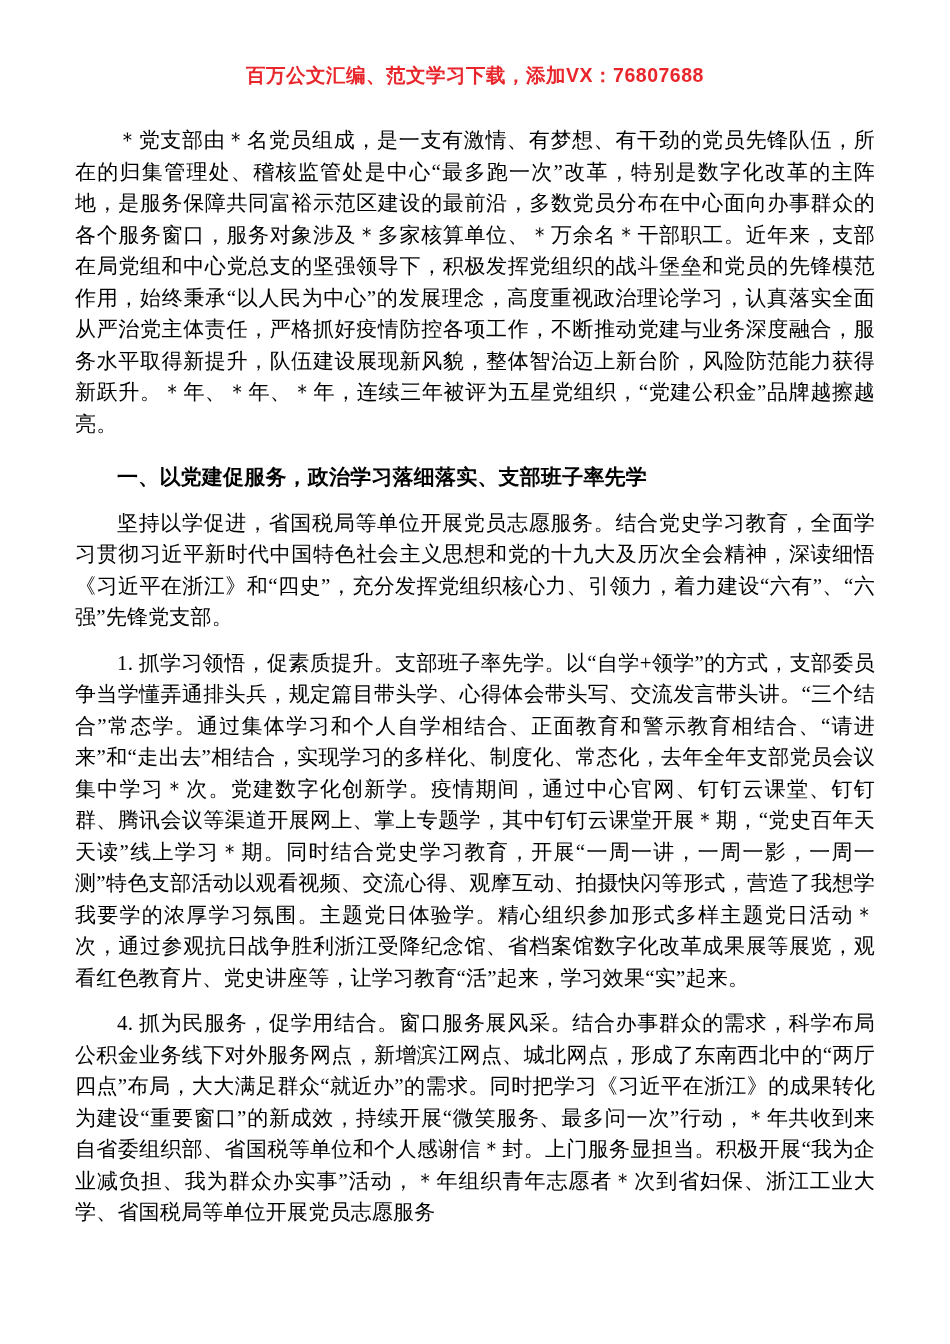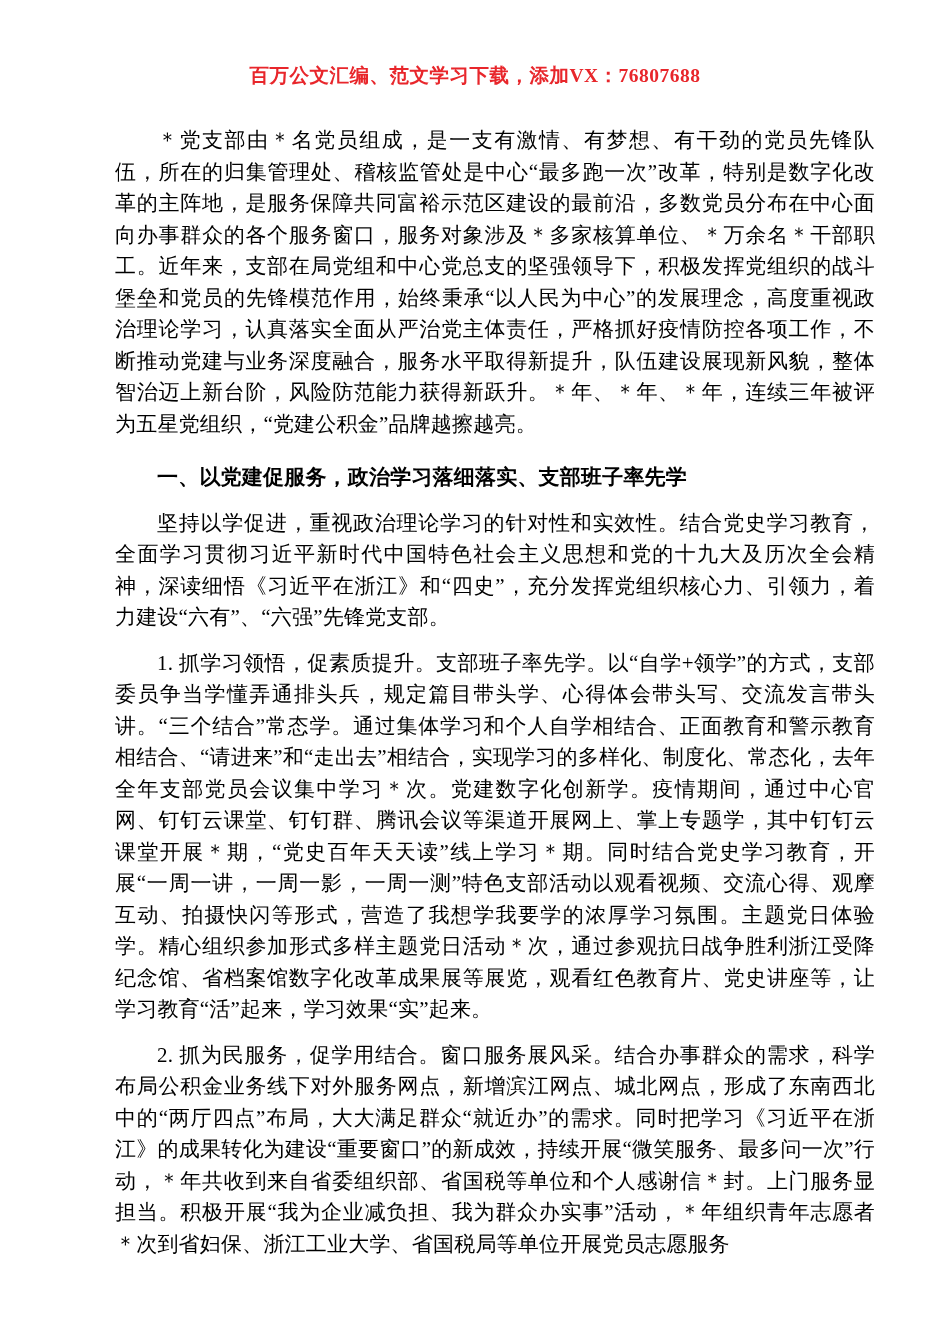--- a/index.html
+++ b/index.html
@@ -19,29 +19,28 @@
     width: 950px;
     height: 1344px;
     background: #ffffff;
     box-sizing: border-box;
     padding: 0 75px;
   }
   .banner {
     margin-top: 62px;
     text-align: center;
     color: #e8262b;
-    font-family: Liberation Serif, serif;
+    font-family: Liberation Sans, sans-serif;
     font-size: 19.5px;
     font-weight: bold;
     letter-spacing: 0.5px;
     white-space: nowrap;
   }
   .doc-body {
     margin-top: 36px;
-    margin-left: 40px;
   }
   p.para {
     margin: 0 0 0 0;
     text-indent: 2em;
     font-size: 21px;
     line-height: 31.5px;
     text-align: justify;
     text-justify: inter-ideograph;
     letter-spacing: 0.2px;
   }
@@ -67,21 +66,21 @@
 <div class="page">
 
   <div class="banner" style="color: rgb(232, 38, 43);">百万公文汇编、范文学习下载，添加VX：76807688</div>
 
   <div class="doc-body">
 
     <p class="para">＊党支部由＊名党员组成，是一支有激情、有梦想、有干劲的党员先锋队伍，所在的归集管理处、稽核监管处是中心“最多跑一次”改革，特别是数字化改革的主阵地，是服务保障共同富裕示范区建设的最前沿，多数党员分布在中心面向办事群众的各个服务窗口，服务对象涉及＊多家核算单位、＊万余名＊干部职工。近年来，支部在局党组和中心党总支的坚强领导下，积极发挥党组织的战斗堡垒和党员的先锋模范作用，始终秉承“以人民为中心”的发展理念，高度重视政治理论学习，认真落实全面从严治党主体责任，严格抓好疫情防控各项工作，不断推动党建与业务深度融合，服务水平取得新提升，队伍建设展现新风貌，整体智治迈上新台阶，风险防范能力获得新跃升。＊年、＊年、＊年，连续三年被评为五星党组织，“党建公积金”品牌越擦越亮。</p>
 
     <p class="heading">一、以党建促服务，政治学习落细落实、支部班子率先学</p>
 
-    <p class="para">坚持以学促进，重视政治理论学习的针对性和实效性。结合党史学习教育，全面学习贯彻习近平新时代中国特色社会主义思想和党的十九大及历次全会精神，深读细悟《习近平在浙江》和“四史”，充分发挥党组织核心力、引领力，着力建设“六有”、“六强”先锋党支部。</p>
+    <p class="para">坚持以学促进，省国税局等单位开展党员志愿服务。结合党史学习教育，全面学习贯彻习近平新时代中国特色社会主义思想和党的十九大及历次全会精神，深读细悟《习近平在浙江》和“四史”，充分发挥党组织核心力、引领力，着力建设“六有”、“六强”先锋党支部。</p>
 
     <p class="para"><span class="lead">1. 抓学习领悟，促素质提升。</span><span>支部班子率先学。以“自学+领学”的方式，支部委员争当学懂弄通排头兵，规定篇目带头学、心得体会带头写、交流发言带头讲。“三个结合”常态学。通过集体学习和个人自学相结合、正面教育和警示教育相结合、“请进来”和“走出去”相结合，实现学习的多样化、制度化、常态化，去年全年支部党员会议集中学习＊次。党建数字化创新学。疫情期间，通过中心官网、钉钉云课堂、钉钉群、腾讯会议等渠道开展网上、掌上专题学，其中钉钉云课堂开展＊期，“党史百年天天读”线上学习＊期。同时结合党史学习教育，开展“一周一讲，一周一影，一周一测”特色支部活动以观看视频、交流心得、观摩互动、拍摄快闪等形式，营造了我想学我要学的浓厚学习氛围。主题党日体验学。精心组织参加形式多样主题党日活动＊次，通过参观抗日战争胜利浙江受降纪念馆、省档案馆数字化改革成果展等展览，观看红色教育片、党史讲座等，让学习教育“活”起来，学习效果“实”起来。</span></p>
 
-    <p class="para"><span class="lead">2. 抓为民服务，促学用结合。</span><span>窗口服务展风采。结合办事群众的需求，科学布局公积金业务线下对外服务网点，新增滨江网点、城北网点，形成了东南西北中的“两厅四点”布局，大大满足群众“就近办”的需求。同时把学习《习近平在浙江》的成果转化为建设“重要窗口”的新成效，持续开展“微笑服务、最多问一次”行动，＊年共收到来自省委组织部、省国税等单位和个人感谢信＊封。上门服务显担当。积极开展“我为企业减负担、我为群众办实事”活动，＊年组织青年志愿者＊次到省妇保、浙江工业大学、省国税局等单位开展党员志愿服务</span></p>
+    <p class="para"><span class="lead">4. 抓为民服务，促学用结合。</span><span>窗口服务展风采。结合办事群众的需求，科学布局公积金业务线下对外服务网点，新增滨江网点、城北网点，形成了东南西北中的“两厅四点”布局，大大满足群众“就近办”的需求。同时把学习《习近平在浙江》的成果转化为建设“重要窗口”的新成效，持续开展“微笑服务、最多问一次”行动，＊年共收到来自省委组织部、省国税等单位和个人感谢信＊封。上门服务显担当。积极开展“我为企业减负担、我为群众办实事”活动，＊年组织青年志愿者＊次到省妇保、浙江工业大学、省国税局等单位开展党员志愿服务</span></p>
 
   </div>
 
 </div>
 
 </body></html>

